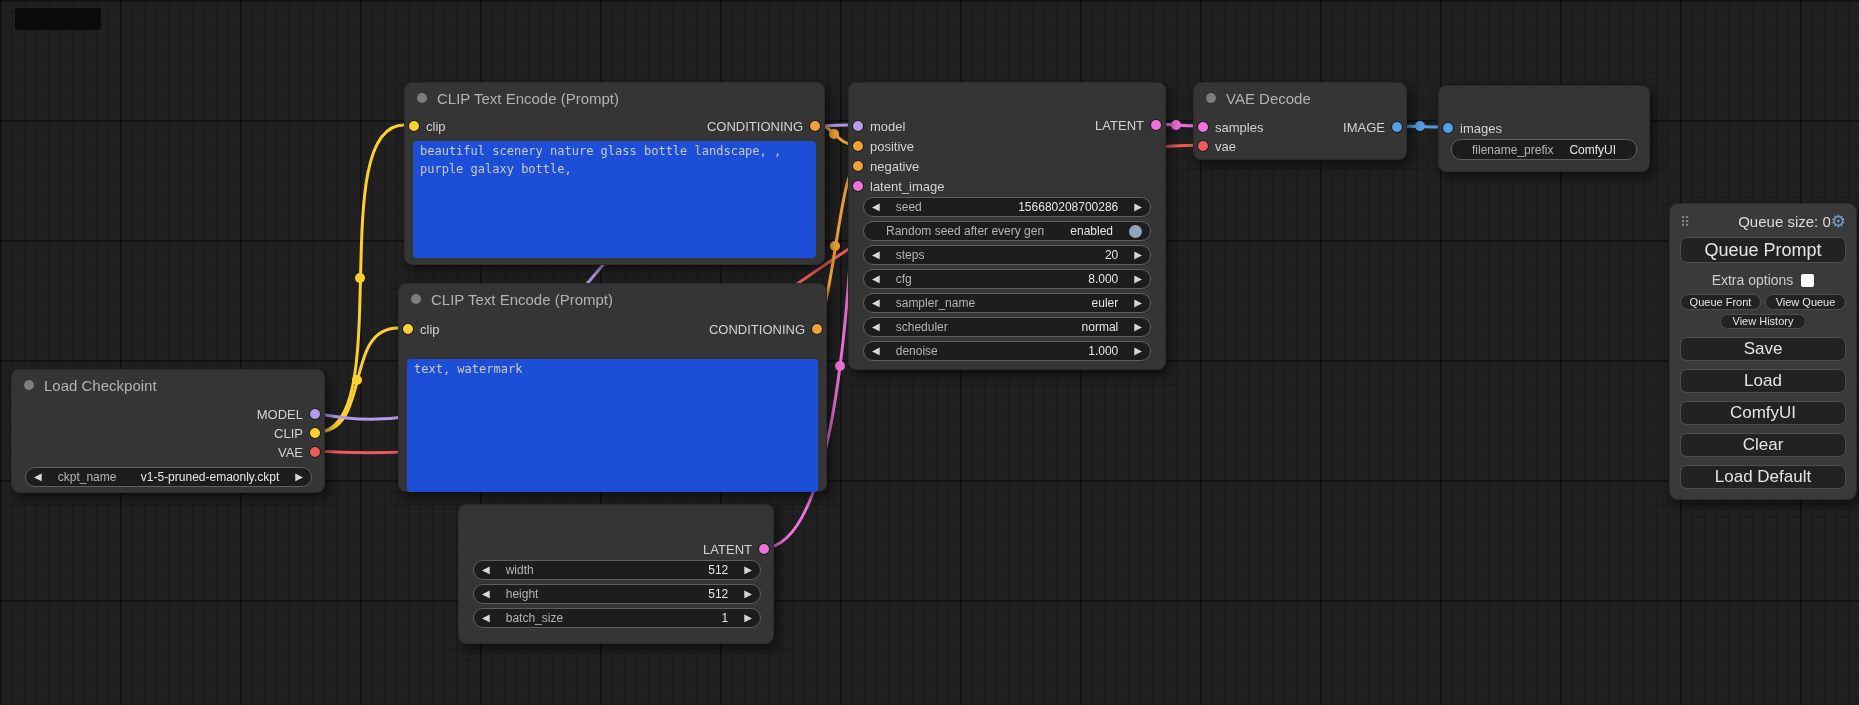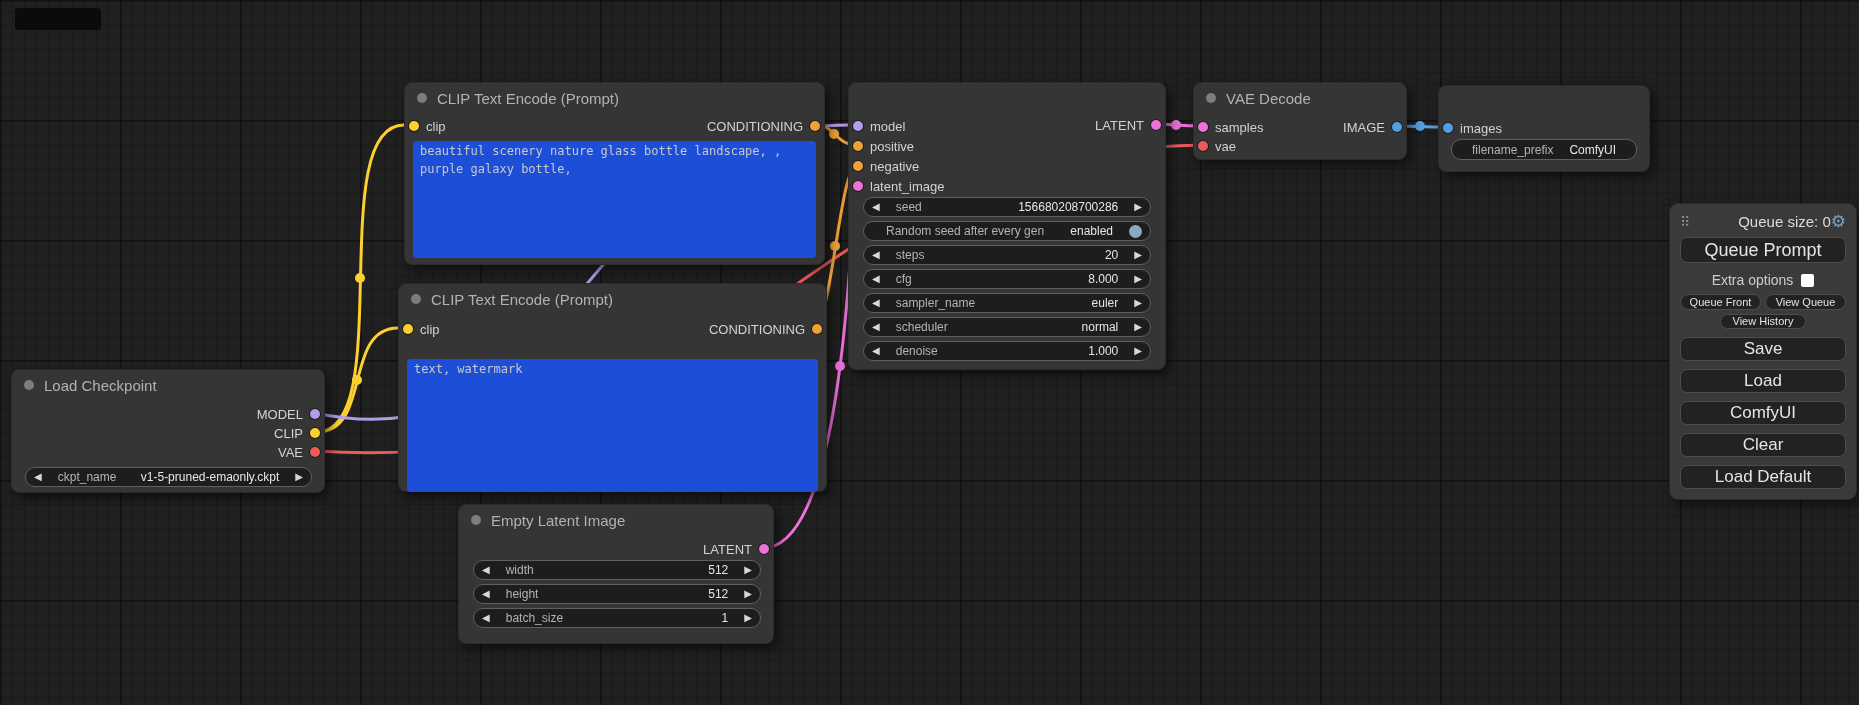--- a/index.html
+++ b/index.html
@@ -237,24 +237,20 @@
       <span class="dot" style="background-color: rgb(83, 159, 228);"></span>
       <span>images</span>
     </div>
     <div class="widget" style="left:12px;right:12px;top:53px;height:19px">
       <span class="wlabel" style="margin-left:12px">filename_prefix</span>
       <span class="wval" style="margin-right:24px">ComfyUI</span>
     </div>
   </div>
 
   <div class="node" style="left:458px;top:504px;width:314px;height:138px">
-    <div class="node-title">
-      <span class="tdot" style="background-color: rgb(125, 125, 125);"></span>
-      <span>Empty Latent Image</span>
-    </div>
     <div class="port out" style="top:35px">
       <span class="dot" style="background-color: rgb(238, 114, 217);"></span>
       <span>LATENT</span>
     </div>
     <div class="widget" style="left:14px;right:12px;top:55px">
       <span class="arrow">◀</span>
       <span class="wlabel">width</span>
       <span class="wval">512</span>
       <span class="arrow">▶</span>
     </div>

